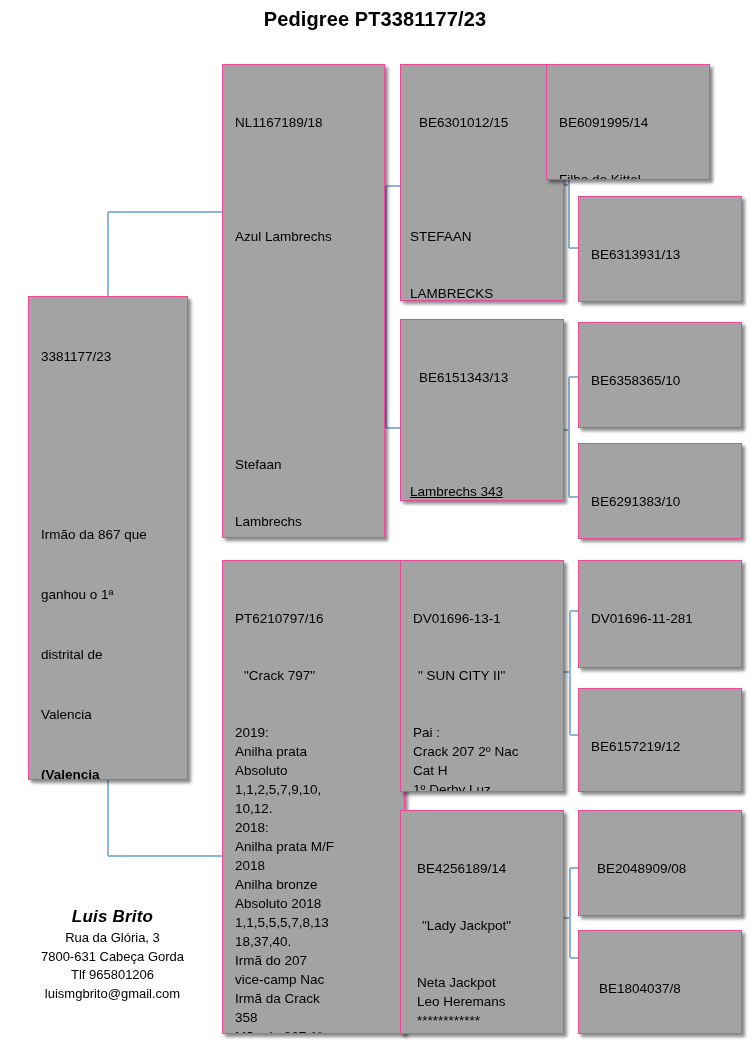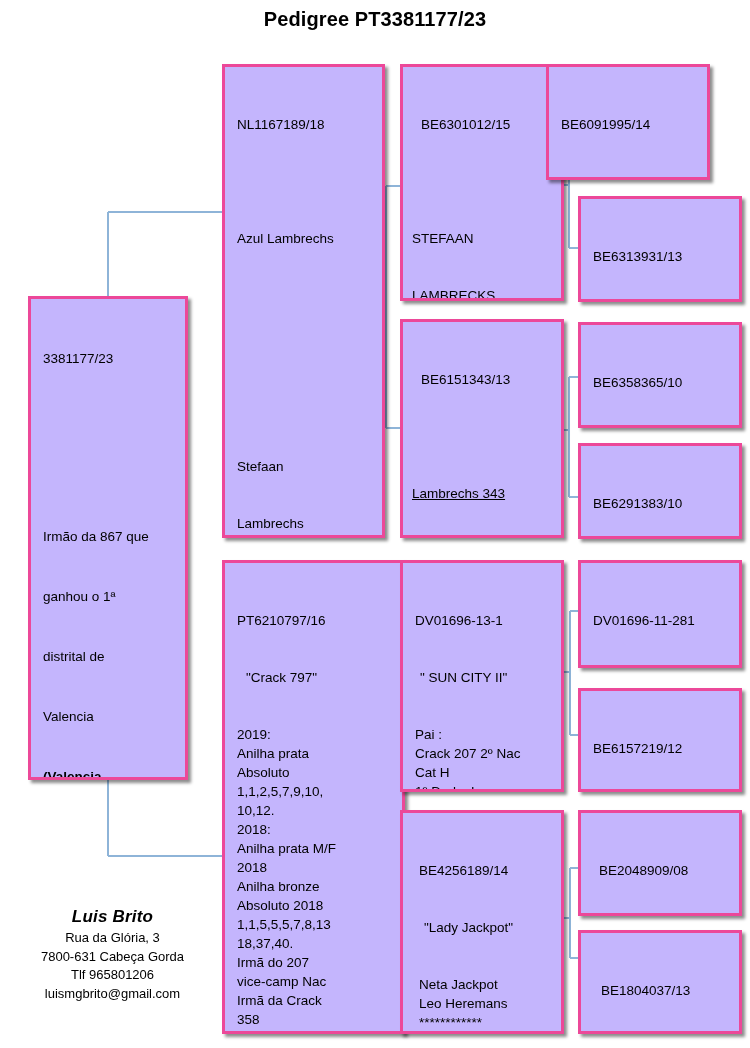--- a/index.html
+++ b/index.html
@@ -28,22 +28,22 @@
   #wires{
     position:absolute;
     left:0; top:0;
     width:750px; height:1048px;
     pointer-events:none;
   }
   
   .box{
     position:absolute;
     box-sizing:border-box;
-    background:#c4b5fd;
-    border:3px solid #ec4899;
+    background:#a3a3a3;
+    border:1px solid #ec4899;
     box-shadow:3px 3px 3px rgba(0,0,0,0.45);
     overflow:hidden;
   }
   .box .inner{
     padding:10px 9px 6px 12px;
     font-size:13.5px;
     line-height:19px;
     white-space:pre-wrap;
   }
   .box .gap{display:block;height:19px;}
@@ -174,21 +174,21 @@
 
   <div class="box" id="g3-ss" style="left:400px; top:64px; width:164px; height:237px;">
     <div class="inner" style="padding-left:18px;">
       <div>BE6301012/15</div>
       <span class="gap"></span>
       <div style="margin-left:-9px;">STEFAAN</div>
       <div style="margin-left:-9px;">LAMBRECKS</div>
     </div>
   </div>
 
-  <div class="box" id="g3-sd" style="left:400px; top:319px; width:164px; height:219px;">
+  <div class="box" id="g3-sd" style="left:400px; top:319px; width:164px; height:182px;">
     <div class="inner" style="padding-left:18px;">
       <div>BE6151343/13</div>
       <span class="gap"></span>
       <div style="margin-left:-9px;text-decoration:underline;">Lambrechs 343</div>
     </div>
   </div>
 
   <div class="box" id="g3-ds" style="left:400px; top:560px; width:164px; height:232px;">
     <div class="inner">
       <div>DV01696-13-1</div>
@@ -275,21 +275,21 @@
     <div class="inner" style="padding-left:18px;">
       <div>BE2048909/08</div>
       
       
       
     </div>
   </div>
 
   <div class="box" id="g4-b8" style="left:578px; top:930px; width:164px; height:104px;">
     <div class="inner" style="padding-left:20px;">
-      <div>BE1804037/13</div>
+      <div>BE1804037/8</div>
       
       
     </div>
   </div>
 
   <div id="signature">
     <div class="name">Luis Brito</div>
     <div>Rua da Glória, 3</div>
     <div>7800-631 Cabeça Gorda</div>
     <div>Tlf 965801206</div>

